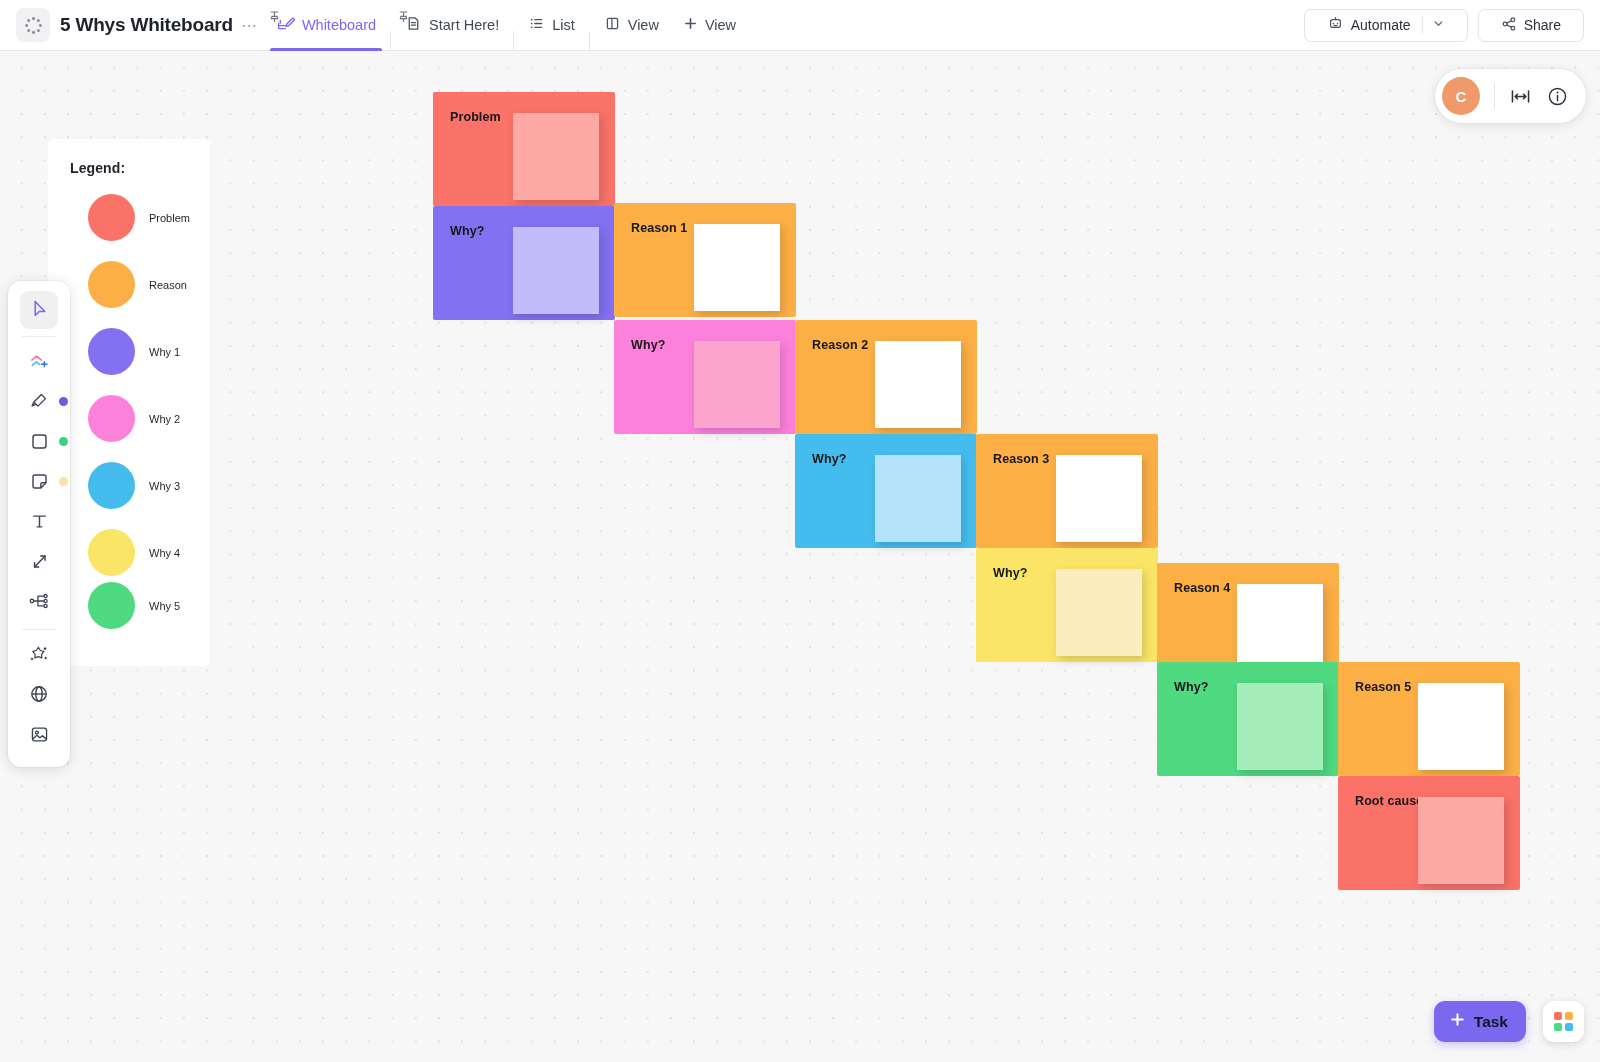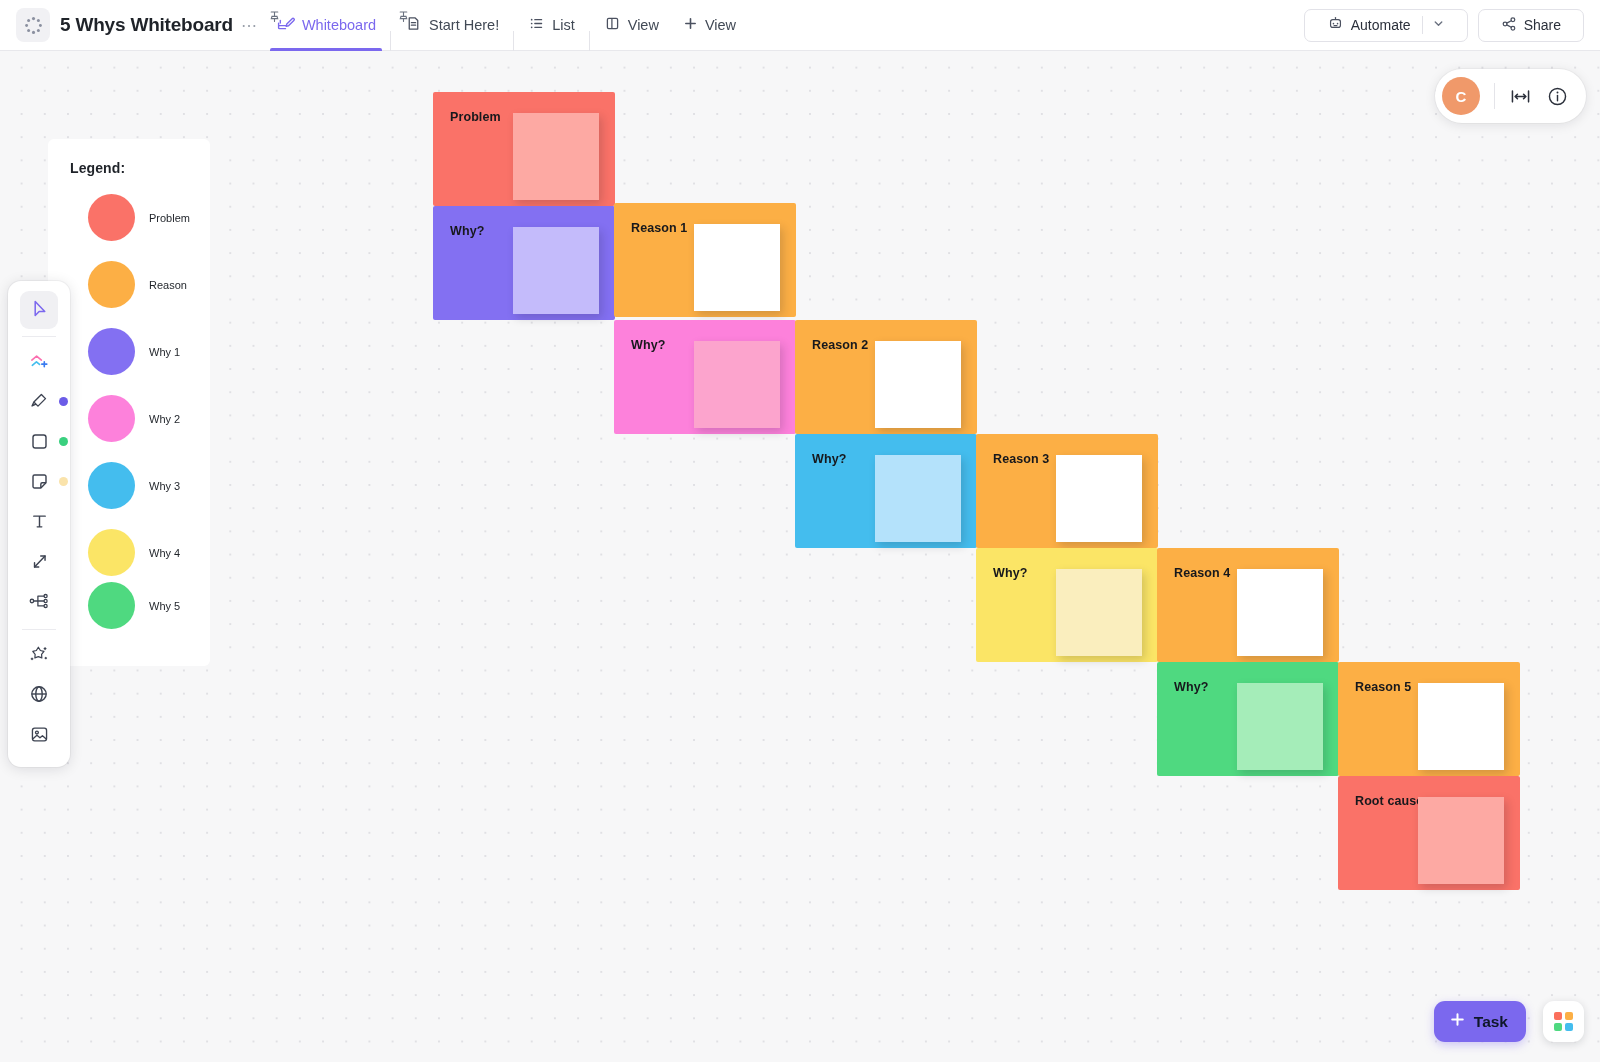--- a/index.html
+++ b/index.html
@@ -414,21 +414,21 @@
     <div class="card" style="left:976px;top:383px;width:182px;height:114px;background:#fcaf45">
       <span class="card-label">Reason 3</span>
       <span class="note" style="left:80px;top:21px;width:86px;height:87px;background:#ffffff"></span>
     </div>
 
     <div class="card" style="left:976px;top:497px;width:182px;height:114px;background:#fbe566">
       <span class="card-label">Why?</span>
       <span class="note" style="left:80px;top:21px;width:86px;height:87px;background:#faeebe"></span>
     </div>
 
-    <div class="card" style="left:1157px;top:497px;width:182px;height:114px;background:#fcaf45">
+    <div class="card" style="left:1157px;top:512px;width:182px;height:114px;background:#fcaf45">
       <span class="card-label">Reason 4</span>
       <span class="note" style="left:80px;top:21px;width:86px;height:87px;background:#ffffff"></span>
     </div>
 
     <div class="card" style="left:1157px;top:611px;width:182px;height:114px;background:#4fd980">
       <span class="card-label">Why?</span>
       <span class="note" style="left:80px;top:21px;width:86px;height:87px;background:#a5edb9"></span>
     </div>
 
     <div class="card" style="left:1338px;top:611px;width:182px;height:114px;background:#fcaf45">

